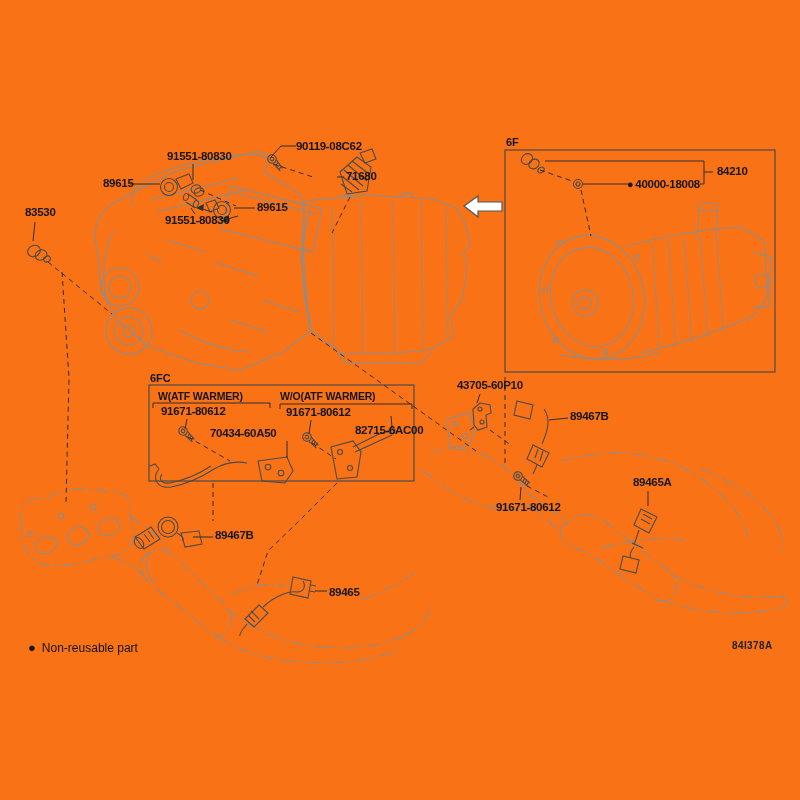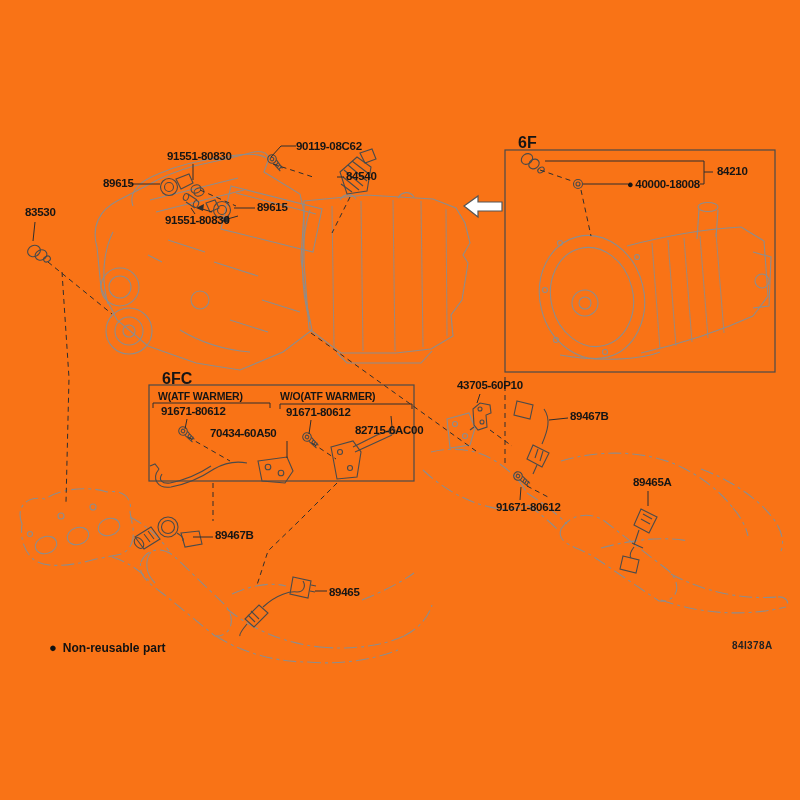--- a/index.html
+++ b/index.html
@@ -1,25 +1,25 @@
 <!DOCTYPE html>
 <html><head>
 <meta charset="utf-8">
 <style>
   html,body{margin:0;padding:0;background:#ffffff;}
   .stage{position:relative;width:800px;height:800px;background:#f97316;overflow:hidden;
          font-family:"Liberation Sans",sans-serif;}
   .stage svg{position:absolute;left:0;top:0;}
   .lbl{position:absolute;font-weight:bold;font-size:11.5px;letter-spacing:-0.3px;
        color:#151515;white-space:nowrap;line-height:13px;}
-  .grp{font-size:16px;letter-spacing:0;margin-left:12px;}
+  .grp{font-size:11px;letter-spacing:0;}
   .warm{font-size:10.5px;letter-spacing:-0.2px;text-align:right;}
   .marker{font-size:11px;margin-right:2px;}
-  .legend{position:absolute;font-weight:bold;font-size:12px;letter-spacing:0;color:#111;
-          white-space:nowrap;margin-left:21px;}
+  .legend{position:absolute;font-weight:normal;font-size:12px;letter-spacing:0;color:#111;
+          white-space:nowrap;}
   .legend .marker{font-size:13px;margin-right:6px;}
   .code{position:absolute;font-weight:bold;font-size:10px;letter-spacing:0.4px;color:#222;
         white-space:nowrap;}
 </style>
 </head>
 <body>
 
 <div class="stage">
 
 <svg width="800" height="800" viewBox="0 0 800 800">
@@ -217,21 +217,21 @@
     <path d="M315,591 L327,591"></path>
     <path d="M187,419 L185,429 M287,441 L287,458 M311,420 L309,434 M391,416 L392,427"></path>
     <path d="M153,403 L270,403 M153,403 L153,408 M270,403 L270,408"></path>
     <path d="M280,404 L412,404 M280,404 L280,409 M412,404 L412,409"></path>
     <polygon points="196,208 204,204 203,211" fill="#2e2e2e" stroke="none"></polygon>
     <polygon points="221,221 229,216 229,223" fill="#2e2e2e" stroke="none"></polygon>
   </g>
 </svg>
 
   <div class="lbl" style="left:296px;top:140px">90119-08C62</div>
-  <div class="lbl" style="left:346px;top:170px">84540</div>
+  <div class="lbl" style="left:346px;top:170px">71680</div>
   <div class="lbl" style="left:167px;top:150px">91551-80830</div>
   <div class="lbl" style="left:103px;top:177px">89615</div>
   <div class="lbl" style="left:257px;top:201px">89615</div>
   <div class="lbl" style="left:165px;top:214px">91551-80830</div>
   <div class="lbl" style="left:25px;top:206px">83530</div>
 
   <div class="lbl grp" style="left:506px;top:136px">6F</div>
   <div class="lbl" style="left:627px;top:178px">
     <span class="marker">●</span><span>40000-18008</span>
   </div>

